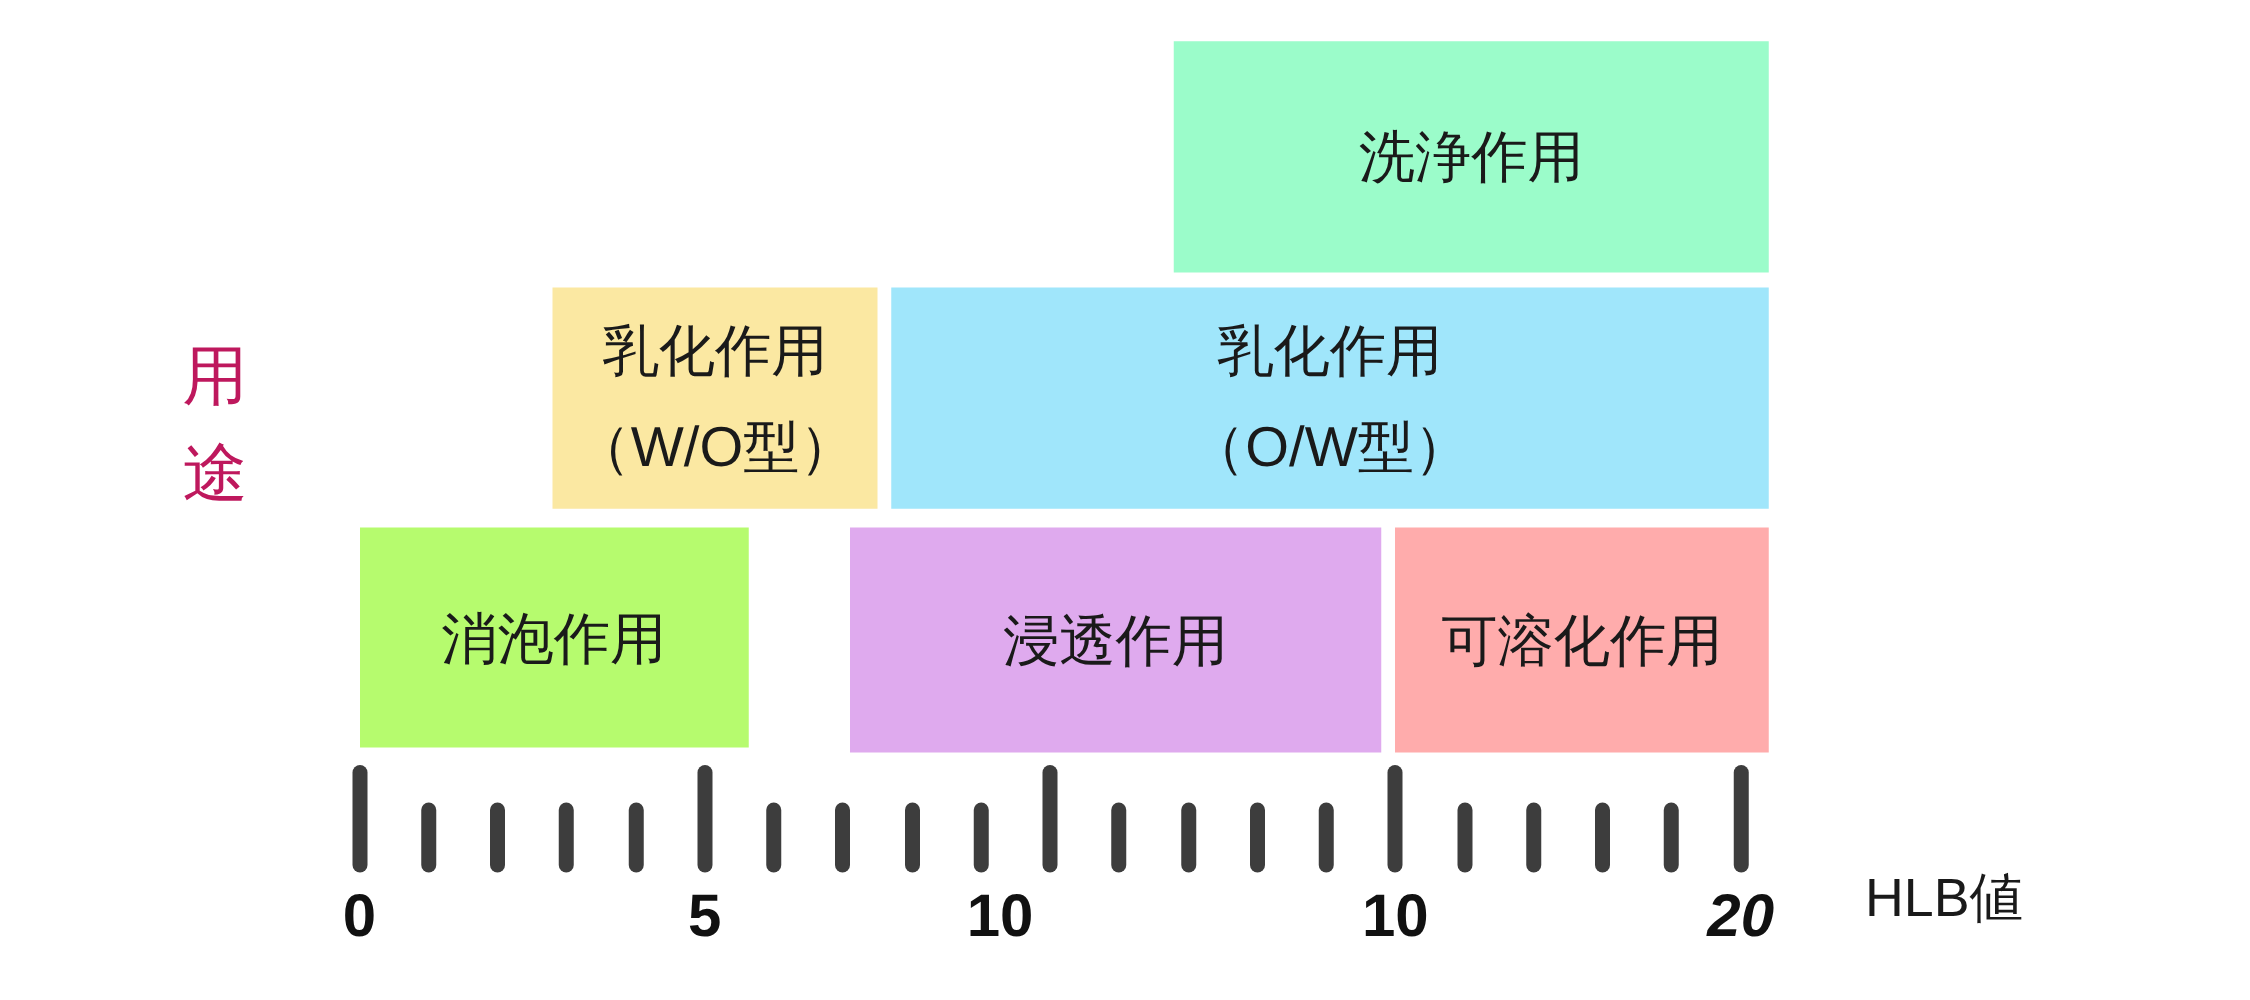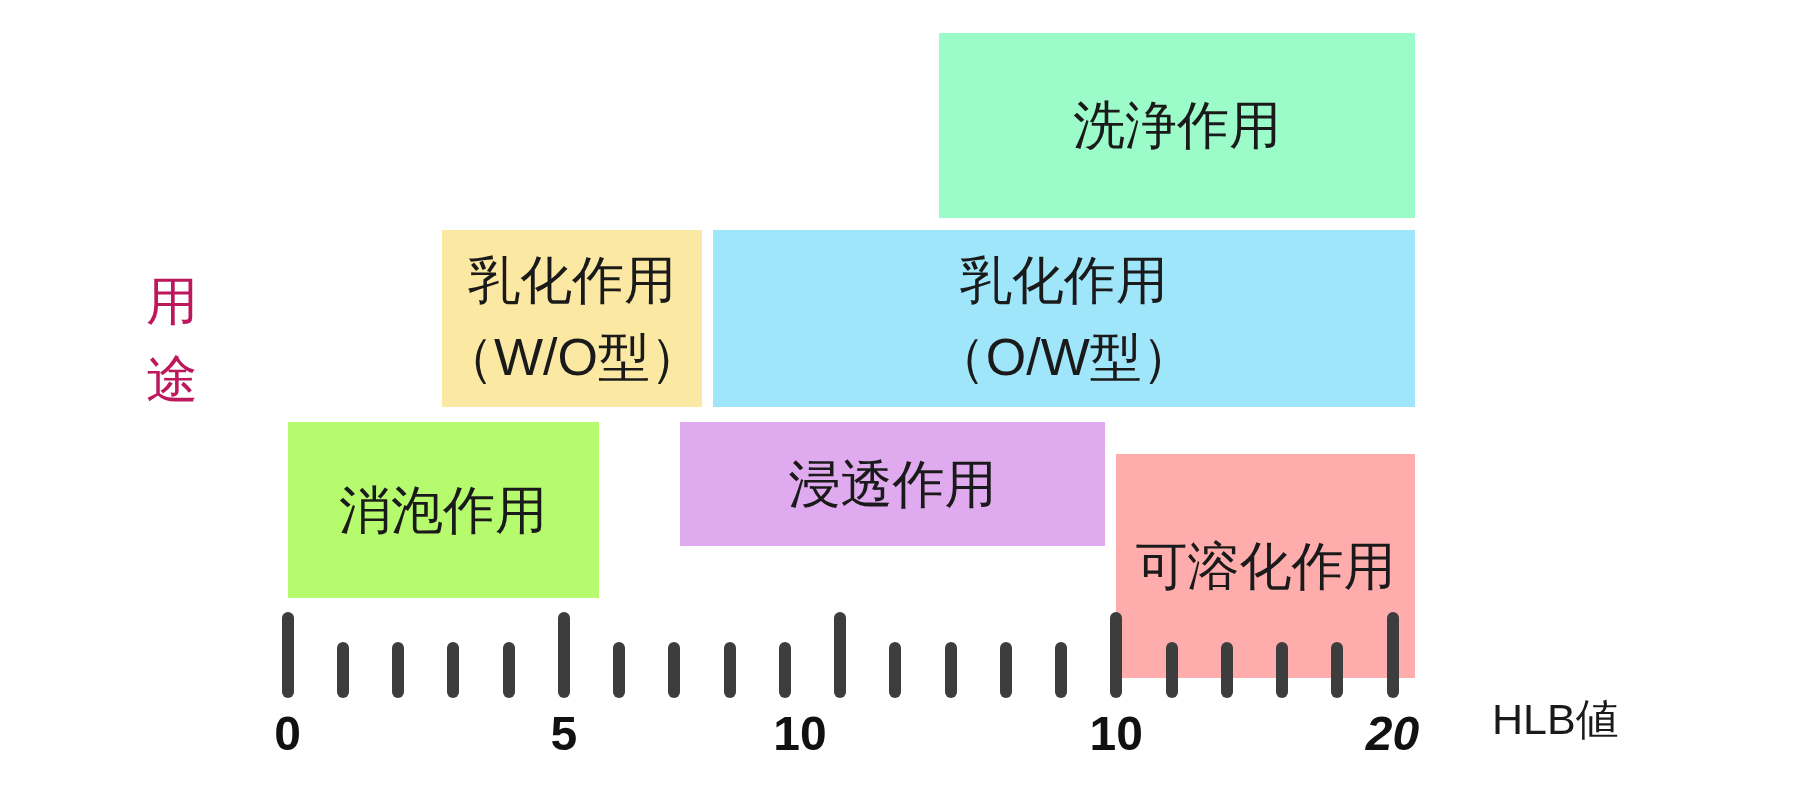--- a/index.html
+++ b/index.html
@@ -28,21 +28,21 @@
   }
   .bar {
     position: absolute;
     display: flex;
     flex-direction: column;
     align-items: center;
     justify-content: center;
     text-align: center;
   }
   .bar .bar-label {
-    font-size: 52px;
+    font-size: 45px;
     line-height: 77px;
     color: #1a1a1a;
     white-space: nowrap;
     text-align: right;
   }
   .tick {
     position: absolute;
     width: 12px;
     border-radius: 6px;
     background: #3d3d3d;
@@ -80,24 +80,24 @@
         <div class="bar-label">乳化作用</div>
         <div class="bar-label">（W/O型）</div>
       </div>
       <div class="bar" style="left: 712.925px; width: 701.675px; top: 230px; height: 177px; background: rgb(160, 230, 251);">
         <div class="bar-label">乳化作用</div>
         <div class="bar-label">（O/W型）</div>
       </div>
       <div class="bar" style="left: 287.5px; width: 311px; top: 422px; height: 176px; background: rgb(182, 251, 110);">
         <div class="bar-label">消泡作用</div>
       </div>
-      <div class="bar" style="left: 679.775px; width: 425.425px; top: 422px; height: 124px; background: rgb(223, 170, 238);">
+      <div class="bar" style="left: 679.775px; width: 425.425px; top: 422px; height: 180px; background: rgb(223, 170, 238);">
         <div class="bar-label">浸透作用</div>
       </div>
-      <div class="bar" style="left: 1116.25px; width: 298.35px; top: 422px; height: 224px; background: rgb(255, 172, 172); margin-top: 32px;">
+      <div class="bar" style="left: 1116.25px; width: 298.35px; top: 422px; height: 180px; background: rgb(255, 172, 172);">
         <div class="bar-label">可溶化作用</div>
       </div>
     </div>
 
   <div id="ruler">
       <div class="tick" style="left: 281.5px; top: 612px; height: 86px;"></div>
       <div class="tick" style="left: 336.75px; top: 642px; height: 56px;"></div>
       <div class="tick" style="left: 392px; top: 642px; height: 56px;"></div>
       <div class="tick" style="left: 447.25px; top: 642px; height: 56px;"></div>
       <div class="tick" style="left: 502.5px; top: 642px; height: 56px;"></div>

